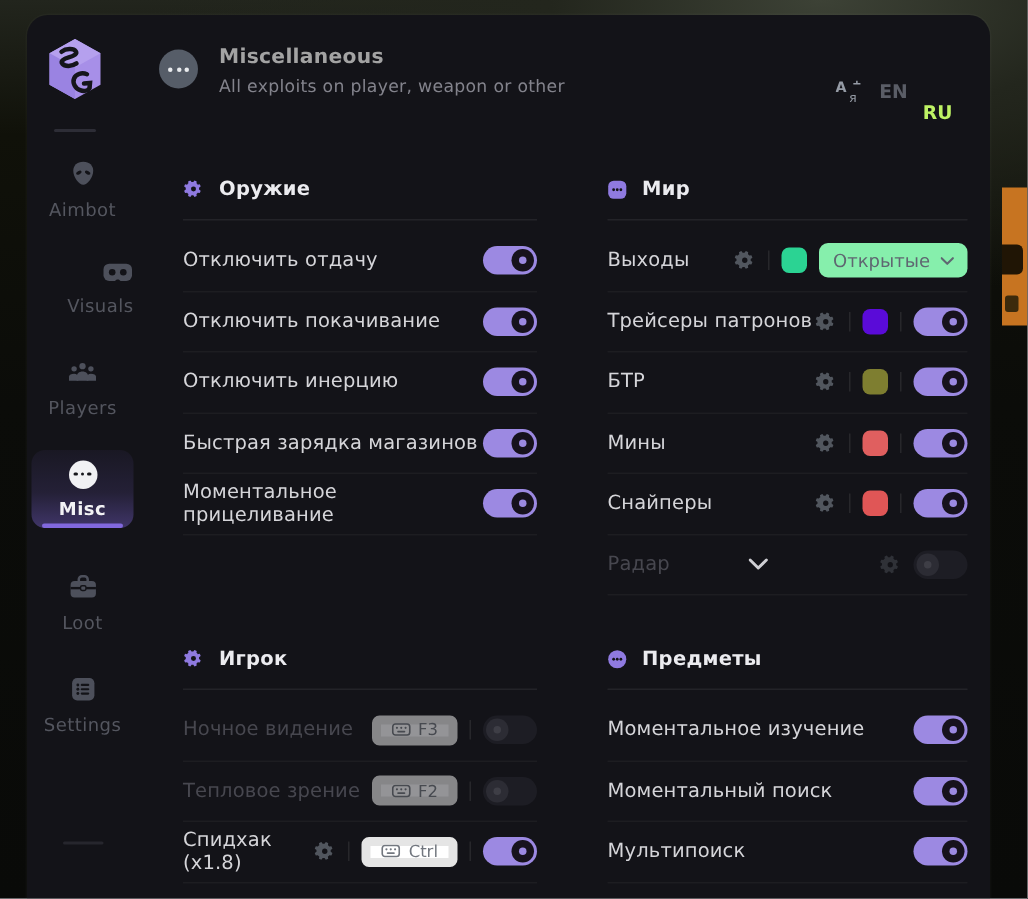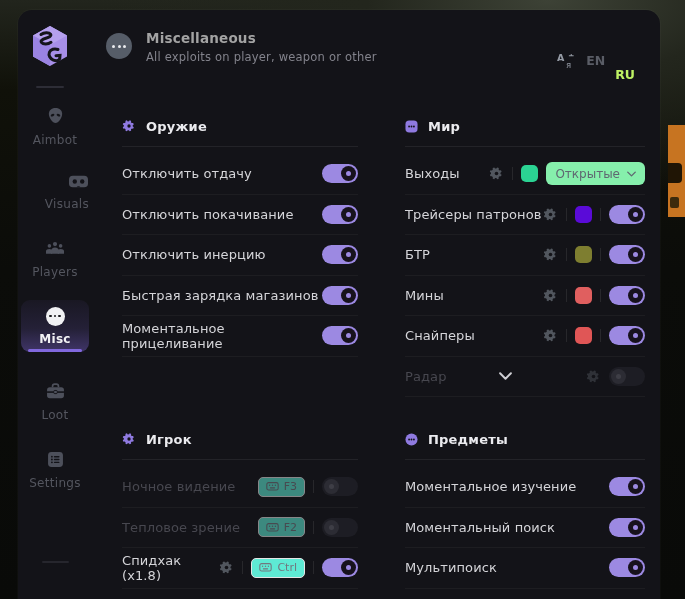--- a/index.html
+++ b/index.html
@@ -89,21 +89,21 @@
   .toggle.off { background:#26262e; }
   .toggle.off .knob { position:absolute; left:2px; top:2px; width:15px; height:15px; border-radius:50%; background:#41414b;
      display:flex; align-items:center; justify-content:center; }
   .toggle.off .knob i { width:5px; height:5px; border-radius:50%; background:#62626d; }
   .toggle.dim { opacity:.55; }
 
   .dropdown { height:23px; padding:0 9px; border-radius:6px; background:#86efac; display:flex; align-items:center; gap:7px;
      color:#5f6771; font-size:12px; cursor:pointer; }
   .dropdown svg { width:9px; height:6px; }
 
-  .hotkey { height:20px; padding:0 7px; border-radius:5px; border:1px solid #e5e5e5; background:#5eead4;
+  .hotkey { height:20px; padding:0 7px; border-radius:5px; border:6px solid #e5e5e5; background:#ffffff;
      display:flex; align-items:center; gap:5px; color:#72777f; font-size:11px; cursor:pointer; }
   .hotkey.dim { opacity:.55; }
   .hotkey svg { width:13px; height:9px; }
 
   .expand-chevron { margin-left:52px; width:13px; height:8px; color:#cfcfd4; cursor:pointer; }
 </style>
 </head>
 <body>
 
 <svg width="0" height="0" style="position:absolute">

